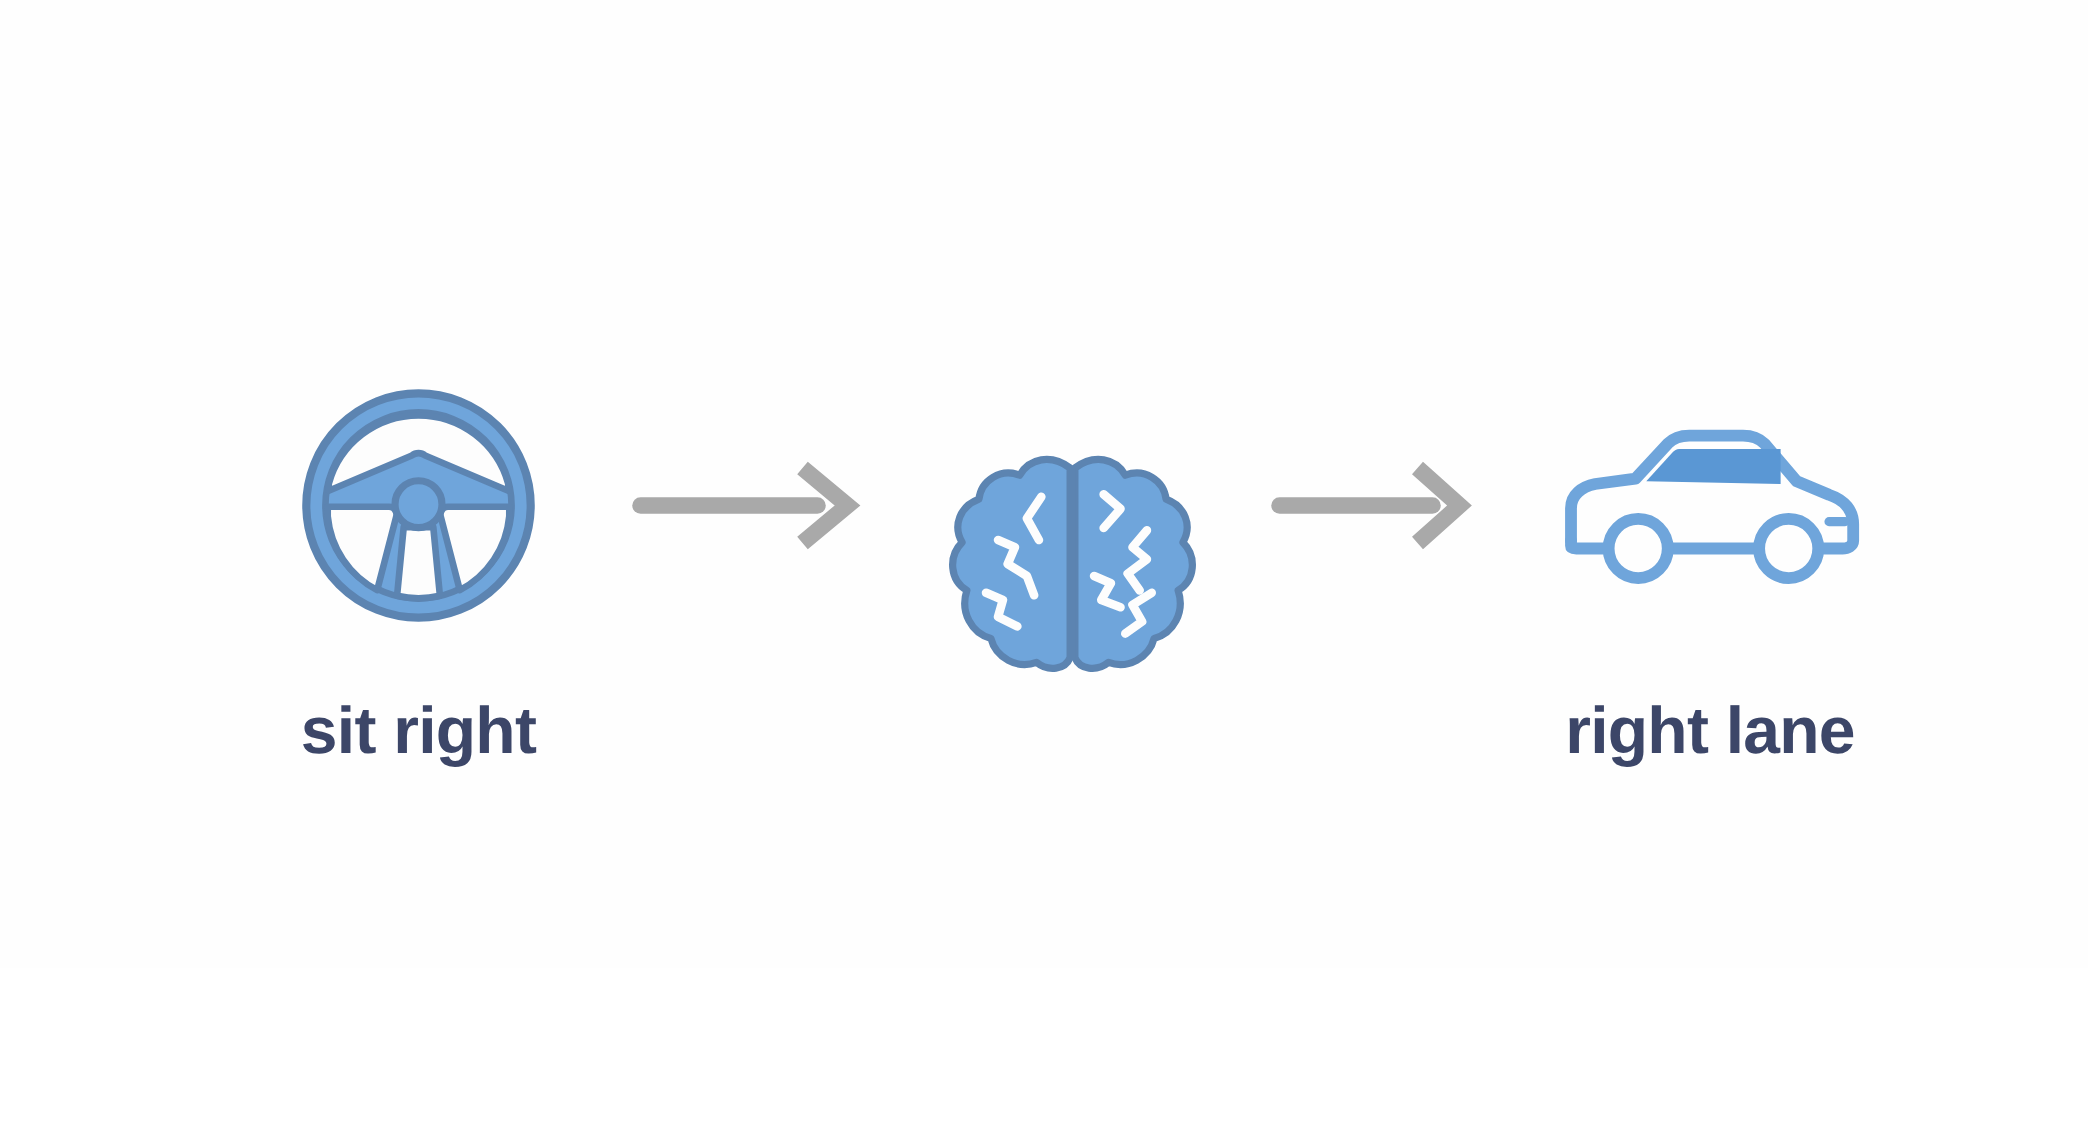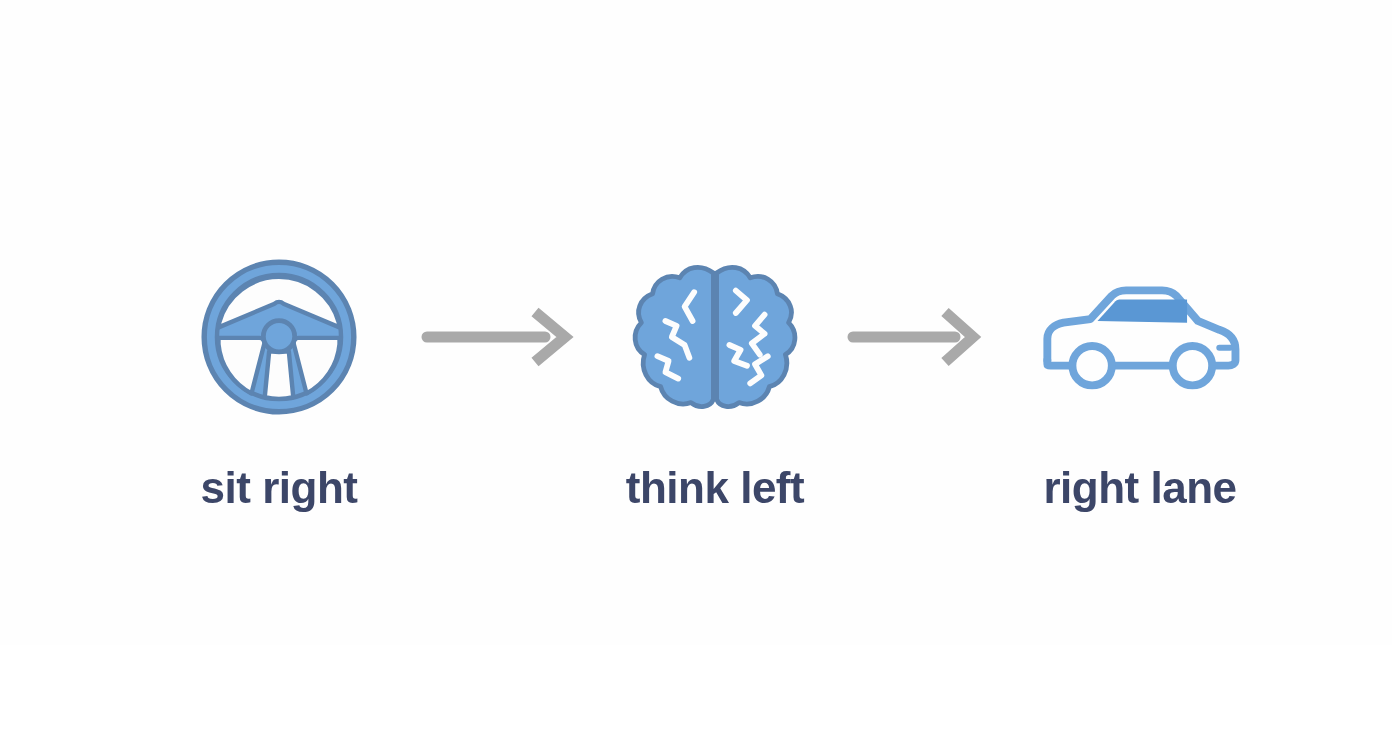--- a/index.html
+++ b/index.html
@@ -157,21 +157,20 @@
           </g>
 
           <g fill="none" stroke="#fdfdfd" stroke-width="3.6" stroke-linecap="round" stroke-linejoin="round">
             <path d="M 68 21 L 75 27 L 68 35"></path>
             <path d="M 86 36 L 80 43 L 86 48 L 78 54 L 83 61"></path>
             <path d="M 64 55 L 71 58 L 67 65 L 75 68"></path>
             <path d="M 88 62 L 80 67 L 84 74 L 77 79"></path>
           </g>
         </svg>
       </div>
-      <div class="step-label">think left</div>
     </div>
 
     <div class="arrow arrow-2">
       <svg width="140" height="64" viewBox="0 0 140 64">
         <line x1="8" y1="32" x2="110" y2="32" stroke="#a9a9a9" stroke-width="11" stroke-linecap="round"></line>
         <polyline points="100,7 128,32 100,57" fill="none" stroke="#a9a9a9" stroke-width="11" stroke-linecap="butt" stroke-linejoin="miter"></polyline>
       </svg>
     </div>
 
     <div class="step step-3">

